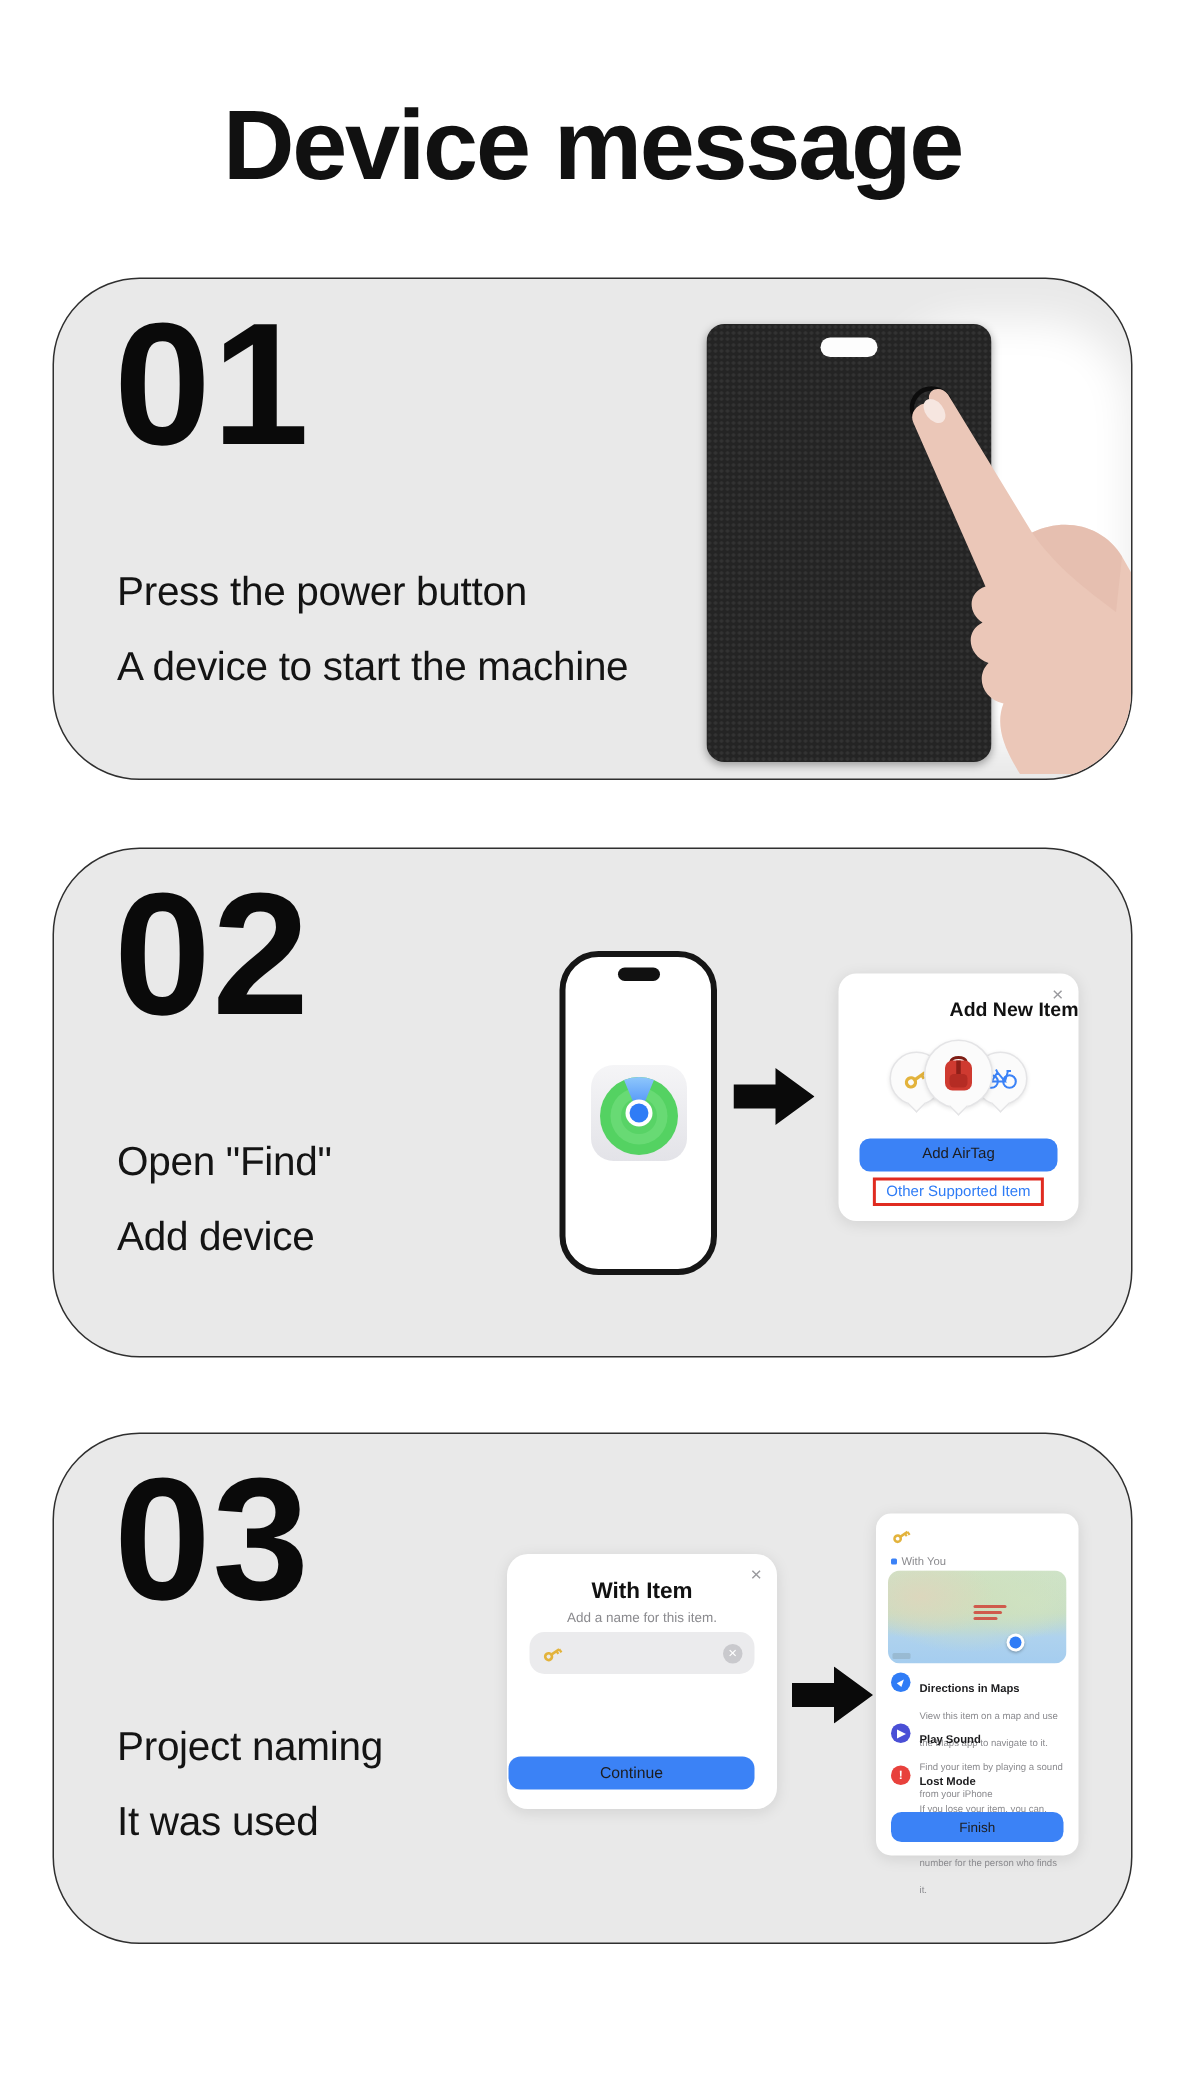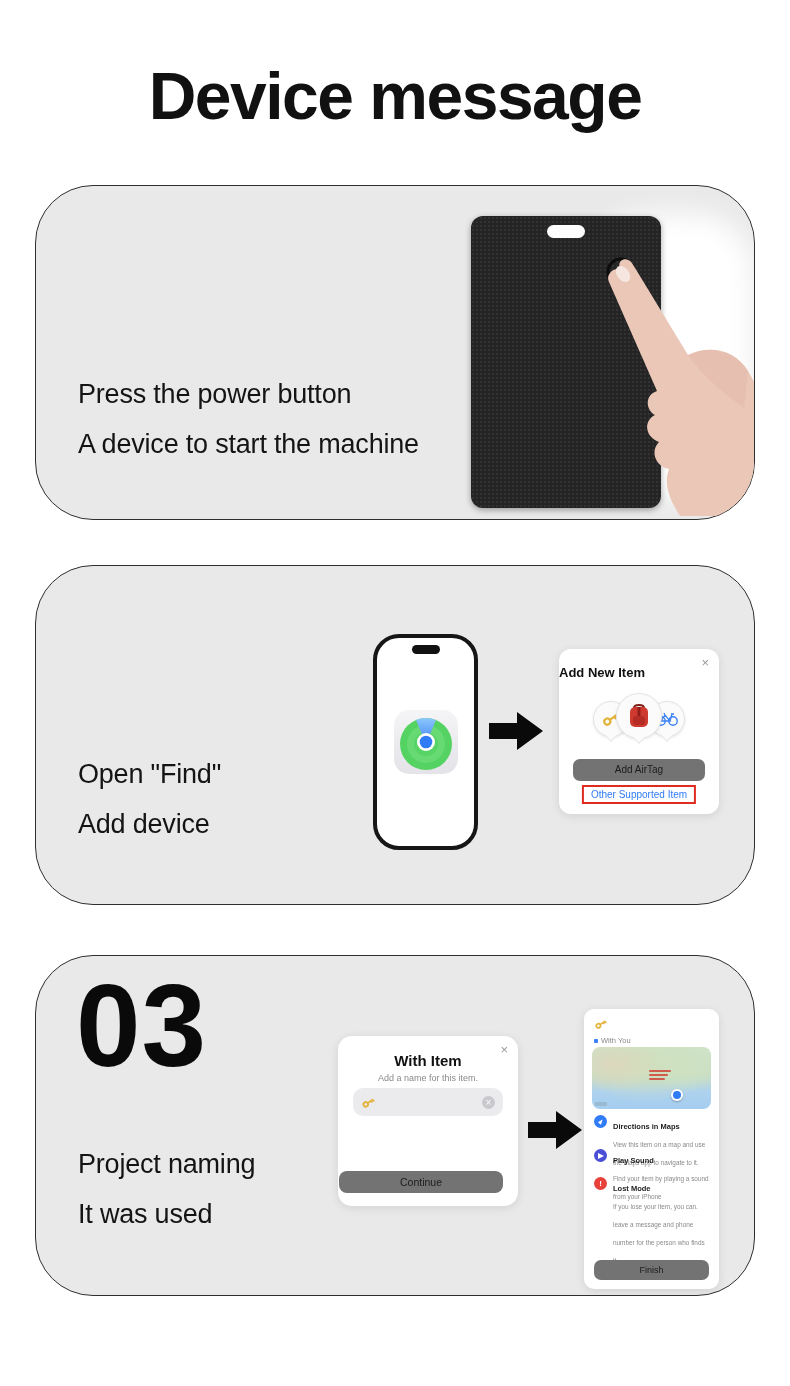--- a/index.html
+++ b/index.html
@@ -40,50 +40,50 @@
           width:28px;height:9px;background:#111;border-radius:5px;}
   .findmy{position:absolute;left:17px;top:72px;}
   .arrow-svg{position:absolute;}
   .arrow1{left:453px;top:146px;}
   .arrow2{left:492px;top:155px;}
 
   .dialog{position:absolute;background:#fff;border-radius:12px;
           box-shadow:0 2px 10px rgba(0,0,0,.10);}
   .add-dialog{left:523px;top:83px;width:160px;height:165px;}
   .dlg-close{position:absolute;top:6px;right:10px;font-size:13px;color:#9a9a9e;cursor:default;}
-  .add-title{position:absolute;top:16px;width:100%;text-align:left;
+  .add-title{position:absolute;top:16px;width:100%;text-align:right;
              font-size:13px;font-weight:bold;color:#111;}
   .badges{position:absolute;top:40px;left:0;width:100%;height:58px;}
   .pin{position:absolute;background:#fbfbfb;border:1px solid #e4e4e6;border-radius:50%;
        box-shadow:0 1px 3px rgba(0,0,0,.10);display:flex;align-items:center;justify-content:center;}
   .pin::after{content:"";position:absolute;bottom:-4px;left:50%;transform:translateX(-50%) rotate(45deg);
        width:8px;height:8px;background:#fbfbfb;border-right:1px solid #e4e4e6;border-bottom:1px solid #e4e4e6;}
   .pin-left{left:34px;top:12px;width:36px;height:36px;}
   .pin-right{left:90px;top:12px;width:36px;height:36px;}
   .pin-mid{left:57px;top:4px;width:46px;height:46px;z-index:2;}
-  .btn{background:#737373;border-radius:7px;color:#1c1c1e;text-align:center;cursor:pointer;}
+  .btn{background:#3b82f6;border-radius:7px;color:#1c1c1e;text-align:center;cursor:pointer;}
   .airtag-btn{position:absolute;left:14px;right:14px;top:110px;height:22px;
               font-size:10px;line-height:22px;}
   .other-link{position:absolute;left:50%;top:136px;transform:translateX(-50%);
               white-space:nowrap;font-size:10px;font-weight:normal;color:#2f7cf6;
               border:2px solid #e02b20;padding:2px 7px;cursor:pointer;}
 
   
   .name-dialog{left:302px;top:80px;width:180px;height:170px;border-radius:14px;}
   .name-title{position:absolute;top:16px;width:100%;text-align:center;
               font-size:15px;font-weight:bold;color:#111;}
   .name-sub{position:absolute;top:37px;width:100%;text-align:center;font-size:9px;color:#8a8a8e;}
   .name-input{position:absolute;left:15px;right:15px;top:52px;height:28px;background:#ebebed;
               border-radius:10px;display:flex;align-items:center;padding:0 8px;cursor:text;}
   .clear-ic{margin-left:auto;width:13px;height:13px;border-radius:50%;background:#c9c9cd;
             color:#fff;font-size:10px;line-height:13px;text-align:center;cursor:pointer;}
   .continue-btn{position:absolute;left:1px;right:15px;bottom:13px;height:22px;
                 font-size:10.5px;line-height:22px;border-radius:8px;}
 
-  .detail{left:548px;top:53px;width:135px;height:280px;border-radius:10px;text-decoration:underline;}
+  .detail{left:548px;top:53px;width:135px;height:228px;border-radius:10px;text-decoration:underline;}
   .d-key{position:absolute;left:10px;top:8px;}
   .withyou{position:absolute;left:10px;top:27px;font-size:7.5px;color:#8a8a8e;display:flex;align-items:center;gap:3px;}
   .withyou .dot{width:4px;height:4px;background:#3b82f7;border-radius:1px;display:inline-block;}
   .map{position:absolute;left:8px;top:38px;width:119px;height:62px;border-radius:8px;overflow:hidden;
        background:
          radial-gradient(ellipse 70px 40px at 18% 28%, #dcd7bd 0%, rgba(220,215,189,0) 70%),
          radial-gradient(ellipse 90px 48px at 45% 30%, #cfe0bd 0%, rgba(207,224,189,0) 75%),
          radial-gradient(ellipse 60px 35px at 78% 30%, #cfe3c4 0%, rgba(207,227,196,0) 75%),
          linear-gradient(180deg,#cfe3c8 0%, #c6ddc4 45%, #aed2ee 72%, #a5cdef 100%);}
   .map-label{position:absolute;left:48%;top:34%;}
@@ -109,20 +109,21 @@
 </style>
 </head>
 <body>
 
 <div class="page">
 
   <div class="title">Device message</div>
 
   <div class="card card1">
     <div class="photo-bg"></div>
+    <div class="num">01</div>
     <div class="cap cap2">A device to start the machine</div>
     <div class="cap cap1">Press the power button</div>
 
     <div class="tracker">
       <div class="slot"></div>
       <svg class="power-svg" width="36" height="36" viewBox="0 0 36 36">
         <circle cx="18" cy="18" r="13" fill="none" stroke="#0c0c0c" stroke-width="3"></circle>
         <path d="M18 5 A13 13 0 0 0 18 5" fill="none"></path>
         <line x1="18" y1="9" x2="18" y2="18" stroke="#0c0c0c" stroke-width="3" stroke-linecap="round"></line>
       </svg>
@@ -135,20 +136,21 @@
                C61,208 56,193 65,184
                C51,179 49,163 61,157
                C51,151 51,137 63,133
                L15,24 C11,16 21,8 27,12 Z" fill="#ebc7b8"></path>
       <path d="M94,97 C117,86 142,93 154,113 L150,150 C130,135 110,120 94,97 Z" fill="#e2b8a8" opacity="0.5"></path>
       <ellipse cx="29" cy="16" rx="6" ry="9" transform="rotate(-38 29 16)" fill="#f6e6e0"></ellipse>
     </svg>
   </div>
 
   <div class="card card2">
+    <div class="num">02</div>
     <div class="cap cap1">Open "Find"</div>
     <div class="cap cap2">Add device</div>
 
     <div class="phone">
       <div class="island"></div>
       <svg class="findmy" width="64" height="64" viewBox="0 0 64 64">
         <defs>
           <linearGradient id="fmbg" x1="0" y1="0" x2="0" y2="1">
             <stop offset="0" stop-color="#f5f5f7"></stop>
               <stop offset="1" stop-color="#e3e3e8"></stop>

